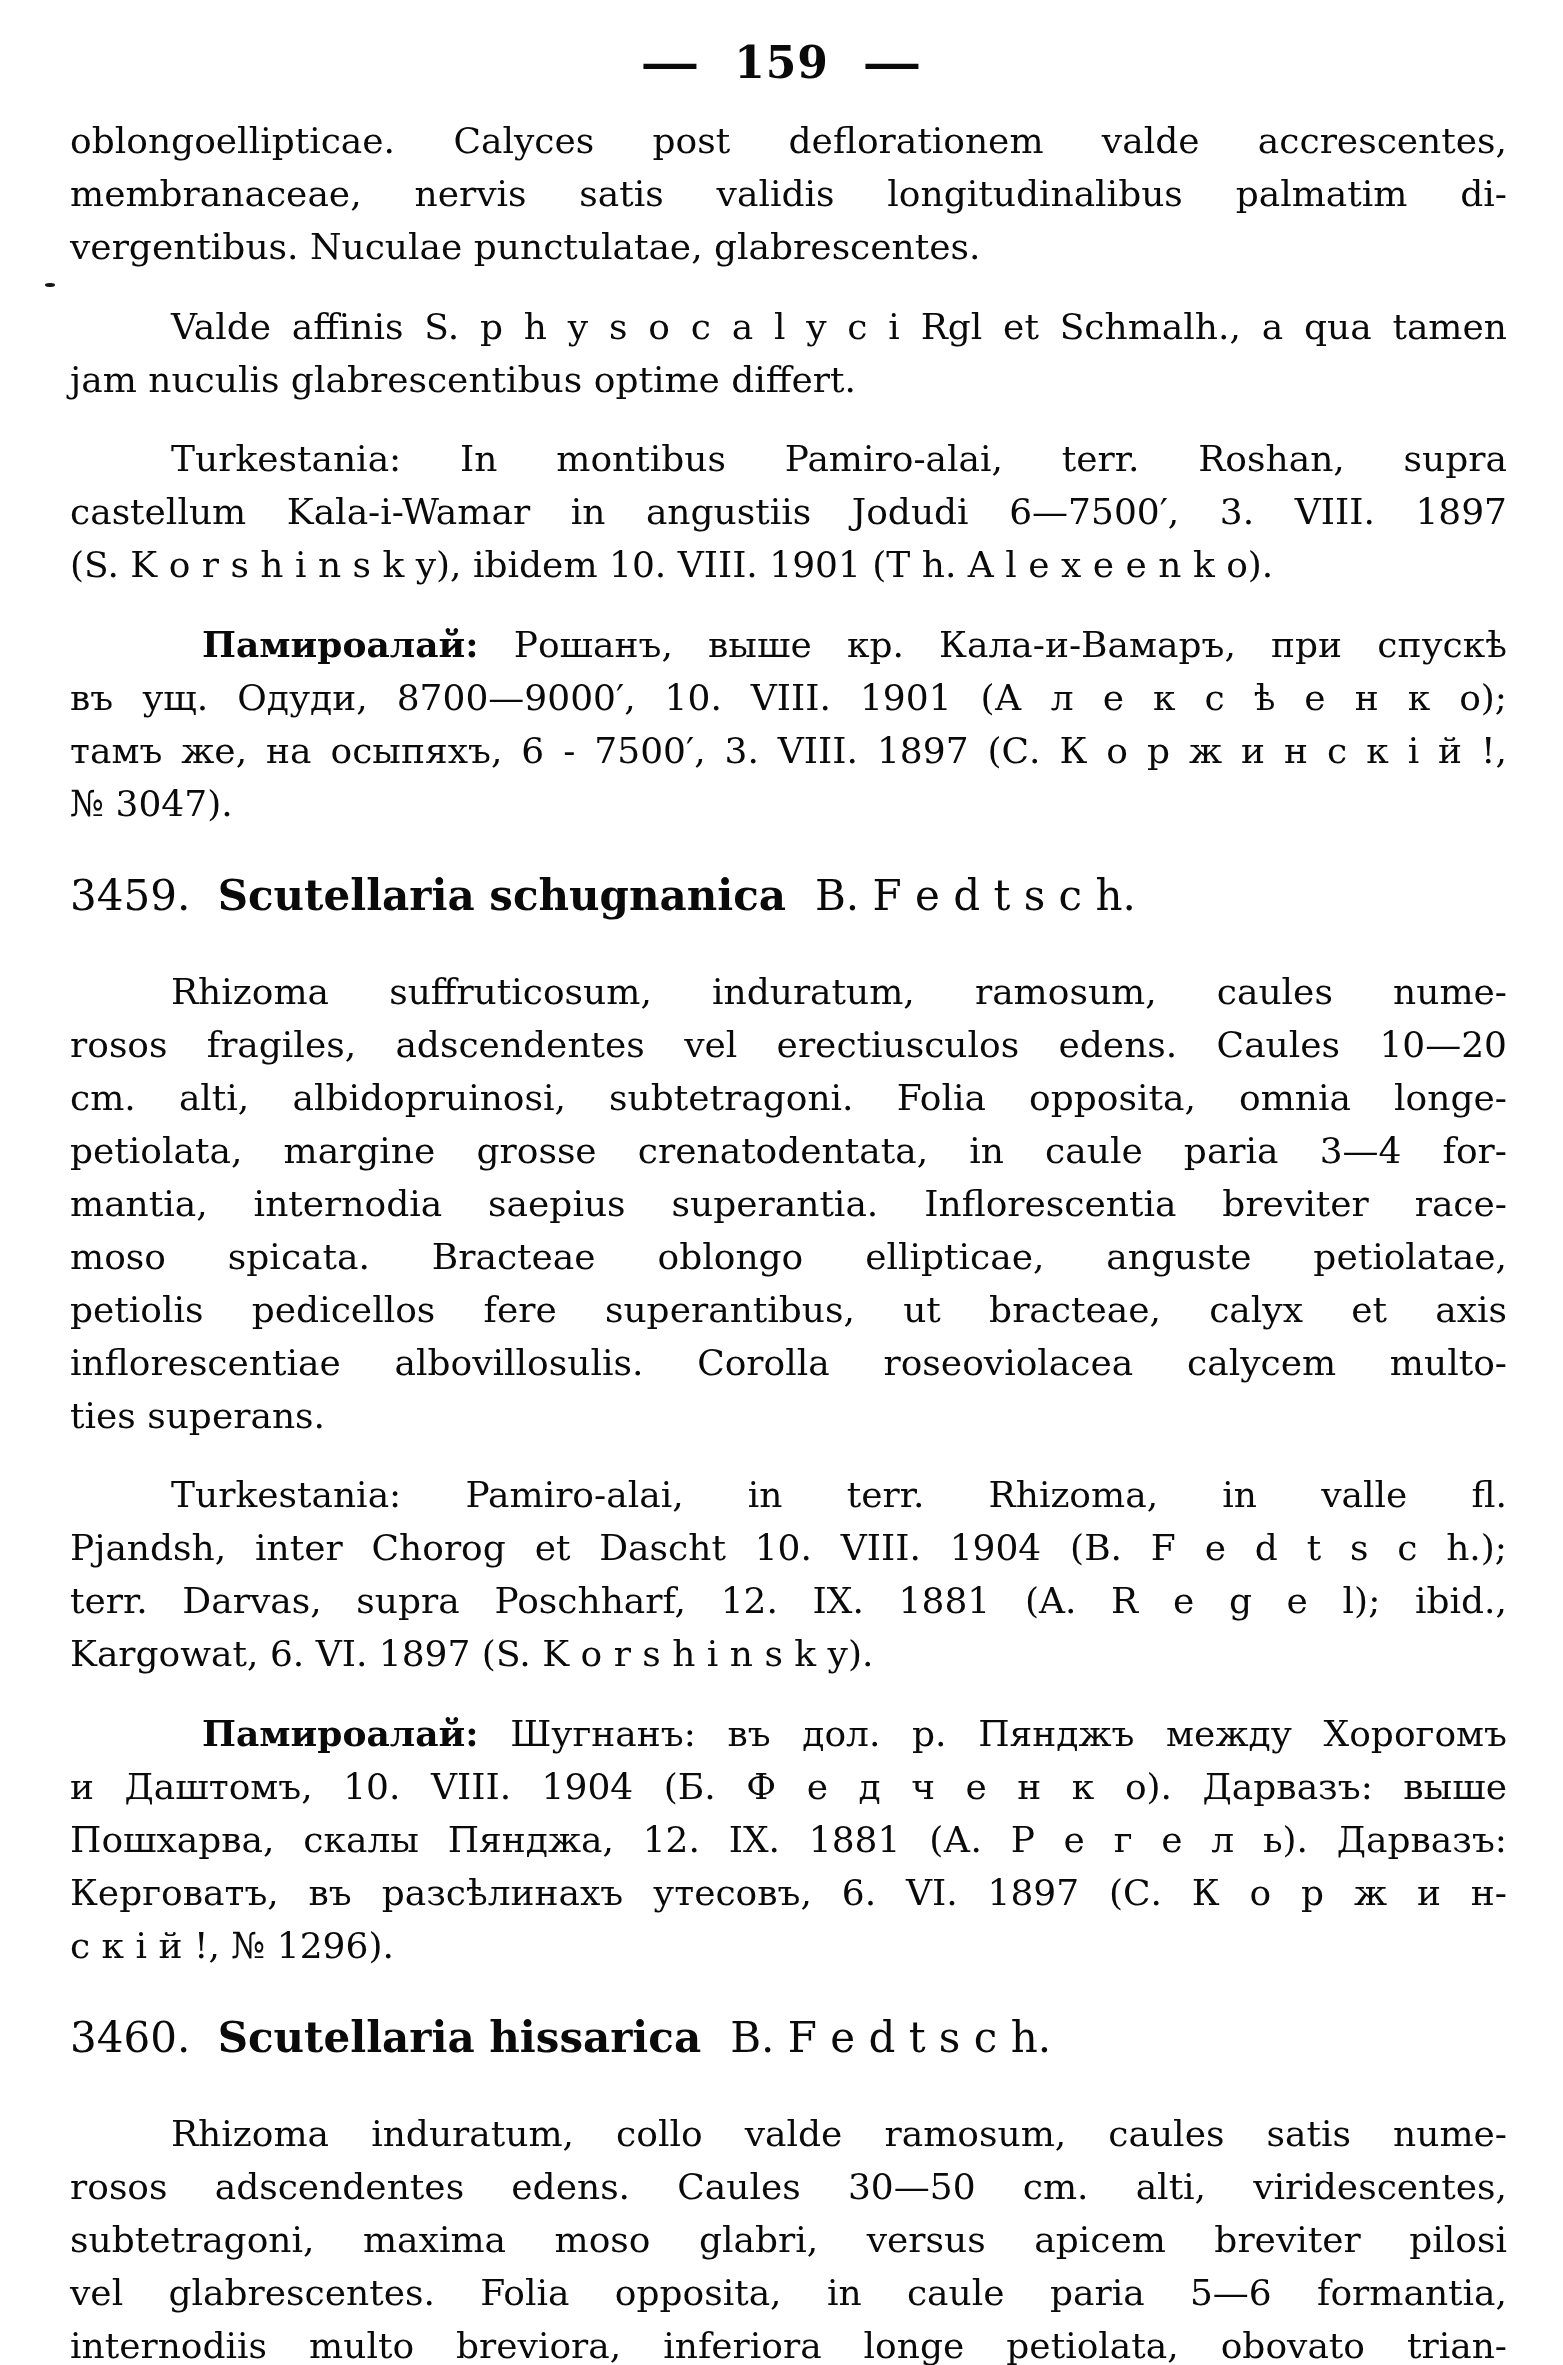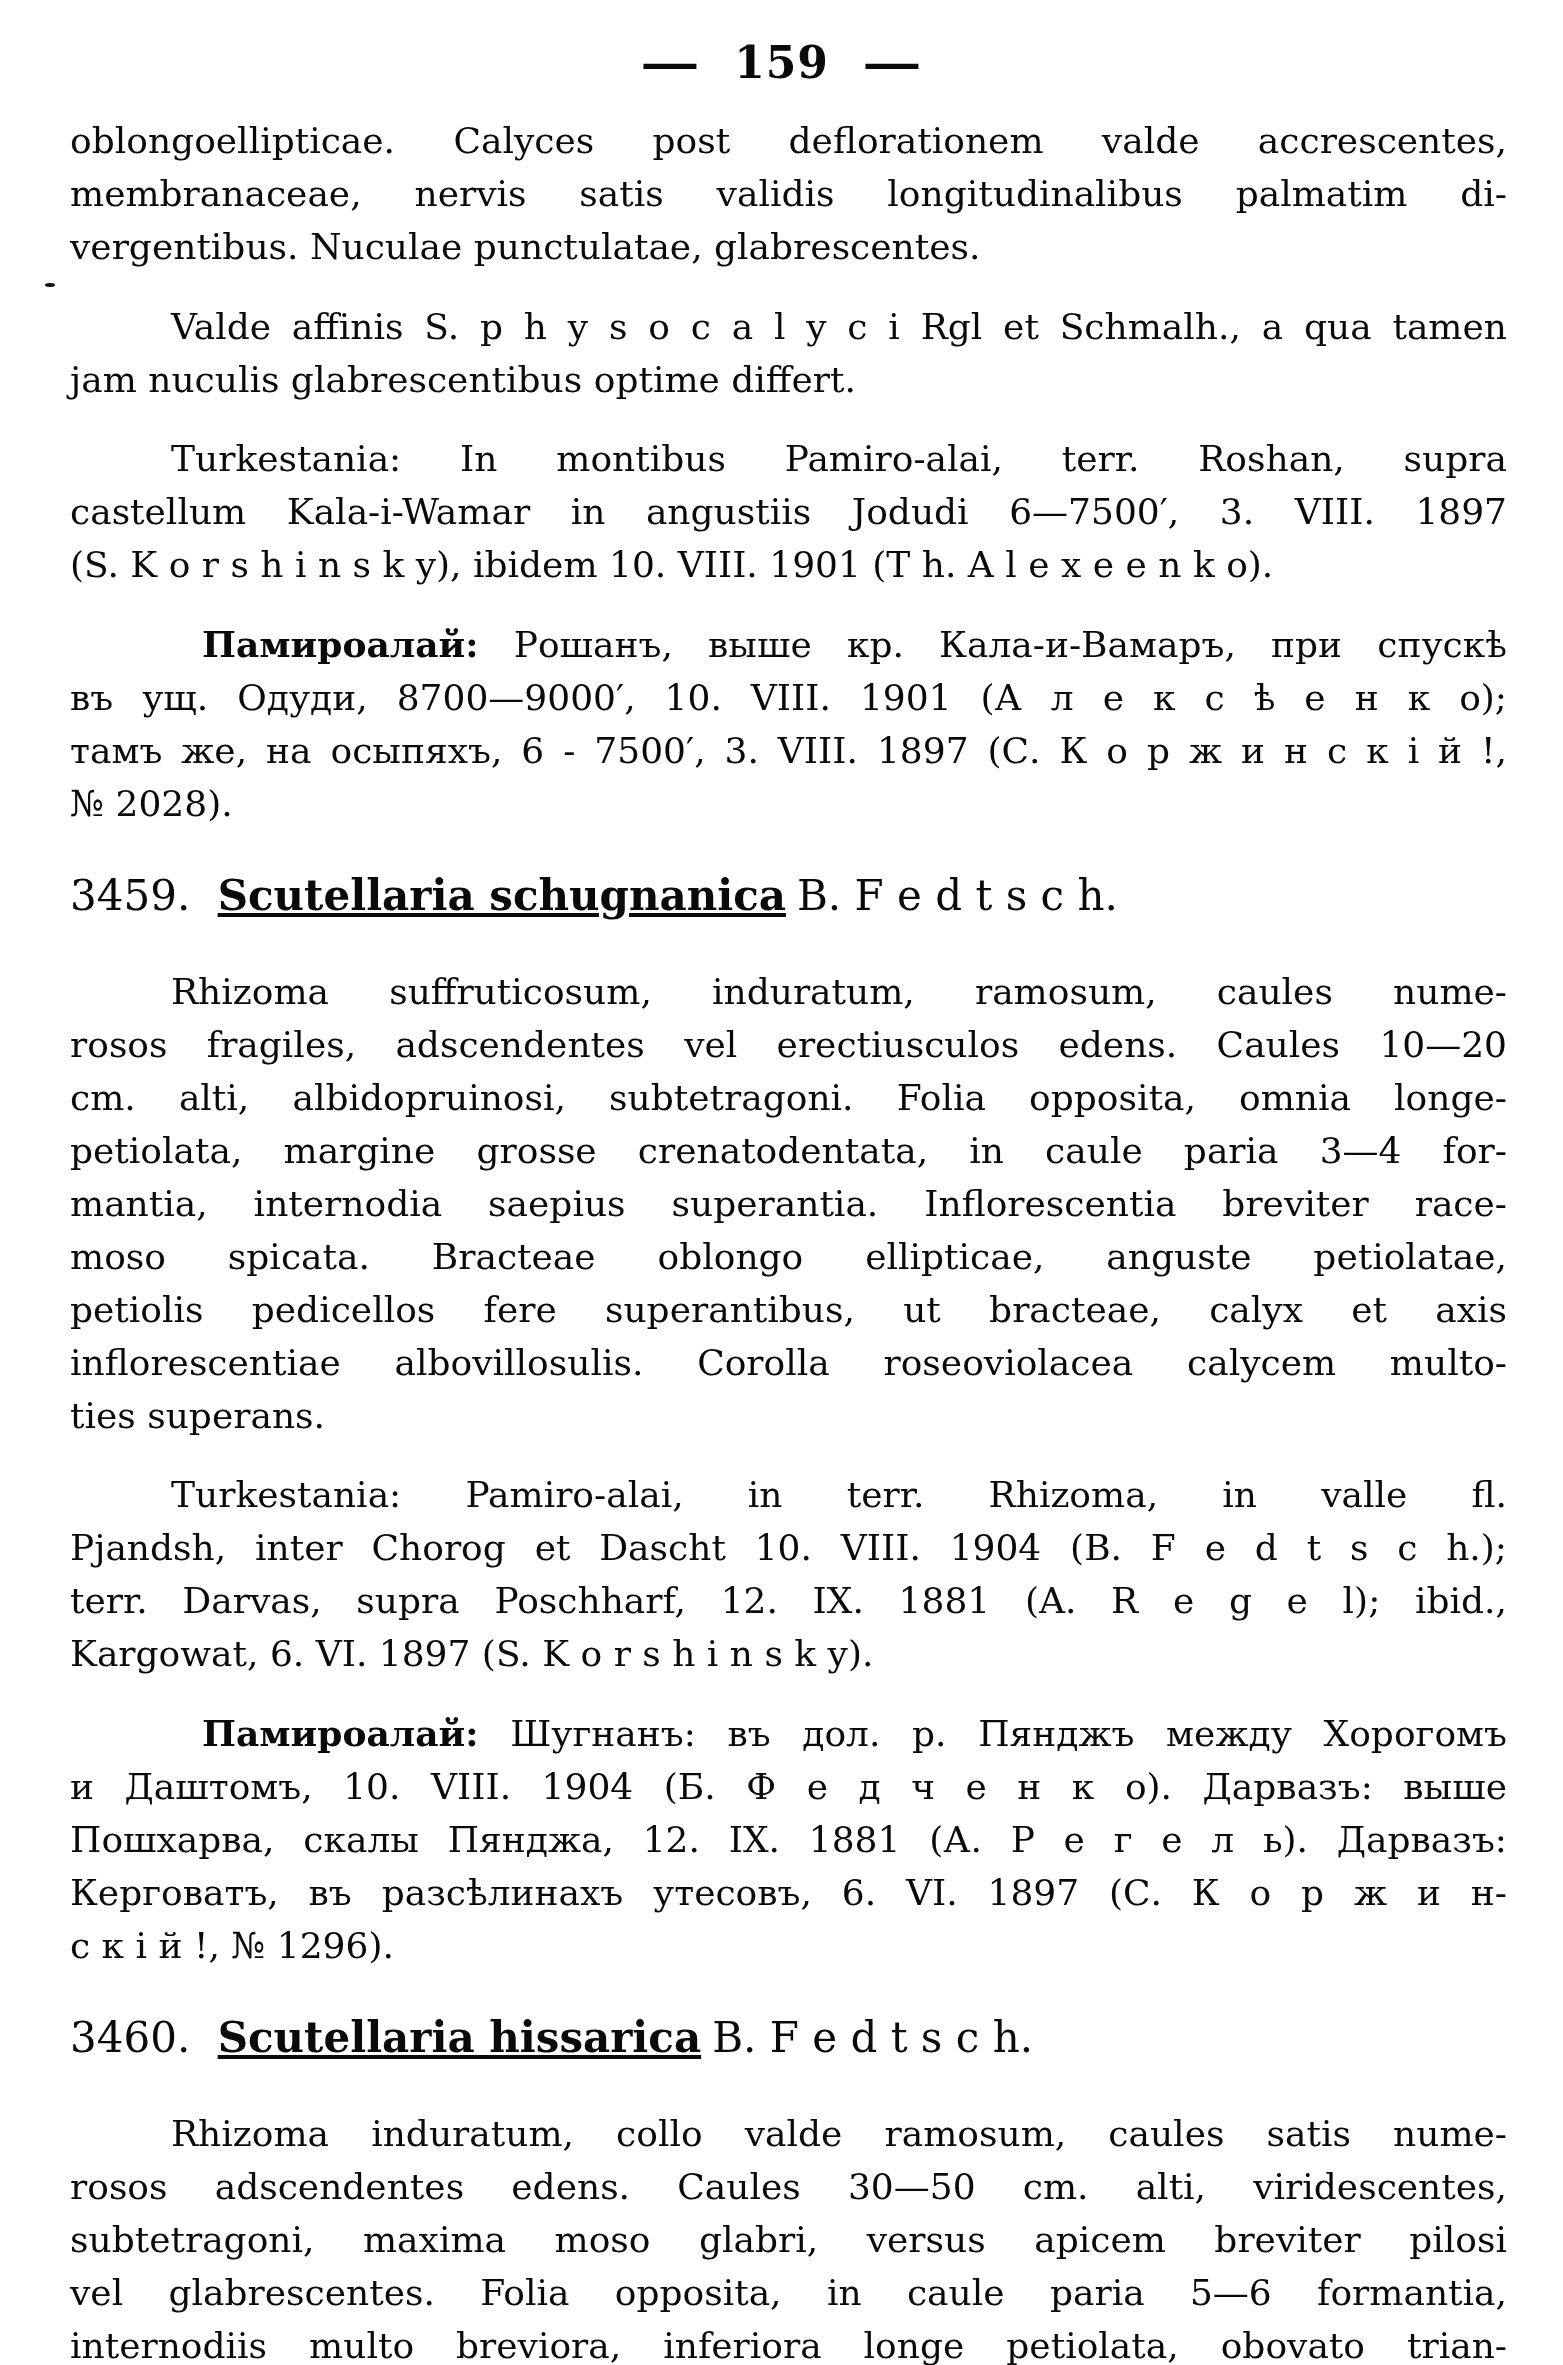--- a/index.html
+++ b/index.html
@@ -61,21 +61,21 @@
   .para:last-child { margin-bottom: 0; }
   .lead-bold { font-weight: 700; margin-left: 31px; }
   .species {
     margin: 37px 0 41px 0;
     font-size: 42px;
     font-weight: 400;
     line-height: 57px;
     text-align: left;
   }
   .sp-num { margin-right: 27.4px; }
-  .sp-name { font-weight: 700; margin-right: 11px; text-decoration: underline; }
+  .sp-name { font-weight: 700; margin-right: 29px; }
   .sp-auth { font-weight: 400; }
 </style>
 </head>
 <body>
 
 <div class="page">
 
   <div class="running-header">
     <span class="dash">—</span>
     <span class="pagenum">159</span>
@@ -100,21 +100,21 @@
     <p class="para">
       <span class="line just indent">Turkestania: In montibus Pamiro-alai, terr. Roshan, supra</span>
       <span class="line just">castellum Kala-i-Wamar in angustiis Jodudi 6—7500′, 3. VIII. 1897</span>
       <span class="line endline">(S. K o r s h i n s k y), ibidem 10. VIII. 1901 (T h. A l e x e e n k o).</span>
     </p>
 
     <p class="para">
       <span class="line just indent"><span class="lead-bold">Памироалай:</span> <span>Рошанъ, выше кр. Кала-и-Вамаръ, при спускѣ</span></span>
       <span class="line just">въ ущ. Одуди, 8700—9000′, 10. VIII. 1901 (А л е к с ѣ е н к о);</span>
       <span class="line just">тамъ же, на осыпяхъ, 6 - 7500′, 3. VIII. 1897 (С. К о р ж и н с к і й !,</span>
-      <span class="line endline">№ 2028).</span>
+      <span class="line endline">№ 3047).</span>
     </p>
 
     <h2 class="species">
       <span class="sp-num">3459.</span><span class="sp-name">Scutellaria schugnanica</span><span class="sp-auth">B. F e d t s c h.</span>
     </h2>
 
     <p class="para">
       <span class="line just indent">Rhizoma suffruticosum, induratum, ramosum, caules nume-</span>
       <span class="line just">rosos fragiles, adscendentes vel erectiusculos edens. Caules 10—20</span>
       <span class="line just">cm. alti, albidopruinosi, subtetragoni. Folia opposita, omnia longe-</span>

